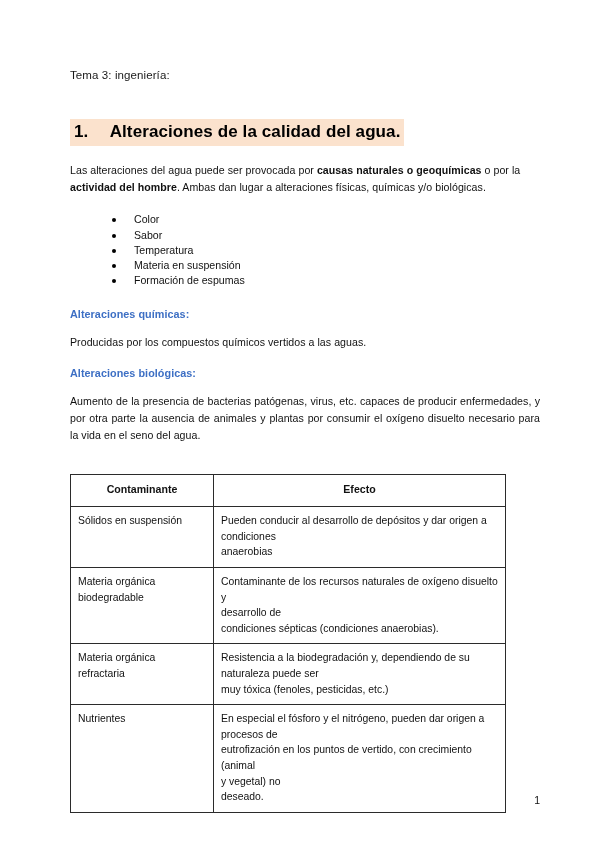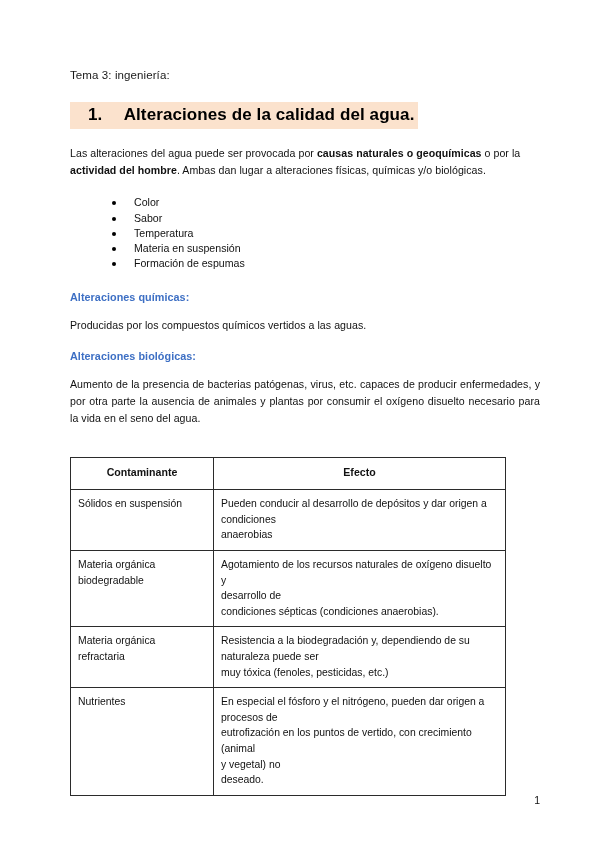--- a/index.html
+++ b/index.html
@@ -21,35 +21,35 @@
     width: 600px;
     height: 848px;
     box-sizing: border-box;
     padding: 68px 60px 0 70px;
   }
 
   .doc-header {
     font-size: 11.5px;
     line-height: 1.35;
     color: #1a1a1a;
-    margin: 0 0 18px 0;
+    margin: 0 0 35px 0;
     letter-spacing: 0.1px;
   }
 
   .section-title-line {
     margin: 0 0 16px 0;
   }
   .section-title {
     display: inline-block;
     background: #fbe2cd;
     font-size: 17px;
     font-weight: bold;
     line-height: 1.45;
     color: #000;
-    padding: 1px 3px 2px 18px;
+    padding: 1px 3px 2px 4px;
     letter-spacing: 0.1px;
     white-space: pre;
   }
 
   .para {
     font-size: 10.6px;
     line-height: 1.62;
     margin: 0 0 16px 0;
     color: #111;
     letter-spacing: 0.05px;
@@ -174,21 +174,21 @@
           <span class="cell-line">condiciones</span>
           <span class="cell-line">anaerobias</span>
         </td>
       </tr>
       <tr>
         <td class="col-contaminant">
           <span class="cell-line">Materia orgánica</span>
           <span class="cell-line">biodegradable</span>
         </td>
         <td class="col-effect">
-          <span class="cell-line">Agotamiento de los recursos naturales de oxígeno disuelto y</span>
+          <span class="cell-line">Contaminante de los recursos naturales de oxígeno disuelto y</span>
           <span class="cell-line">desarrollo de</span>
           <span class="cell-line">condiciones sépticas (condiciones anaerobias).</span>
         </td>
       </tr>
       <tr>
         <td class="col-contaminant">
           <span class="cell-line">Materia orgánica</span>
           <span class="cell-line">refractaria</span>
         </td>
         <td class="col-effect">

